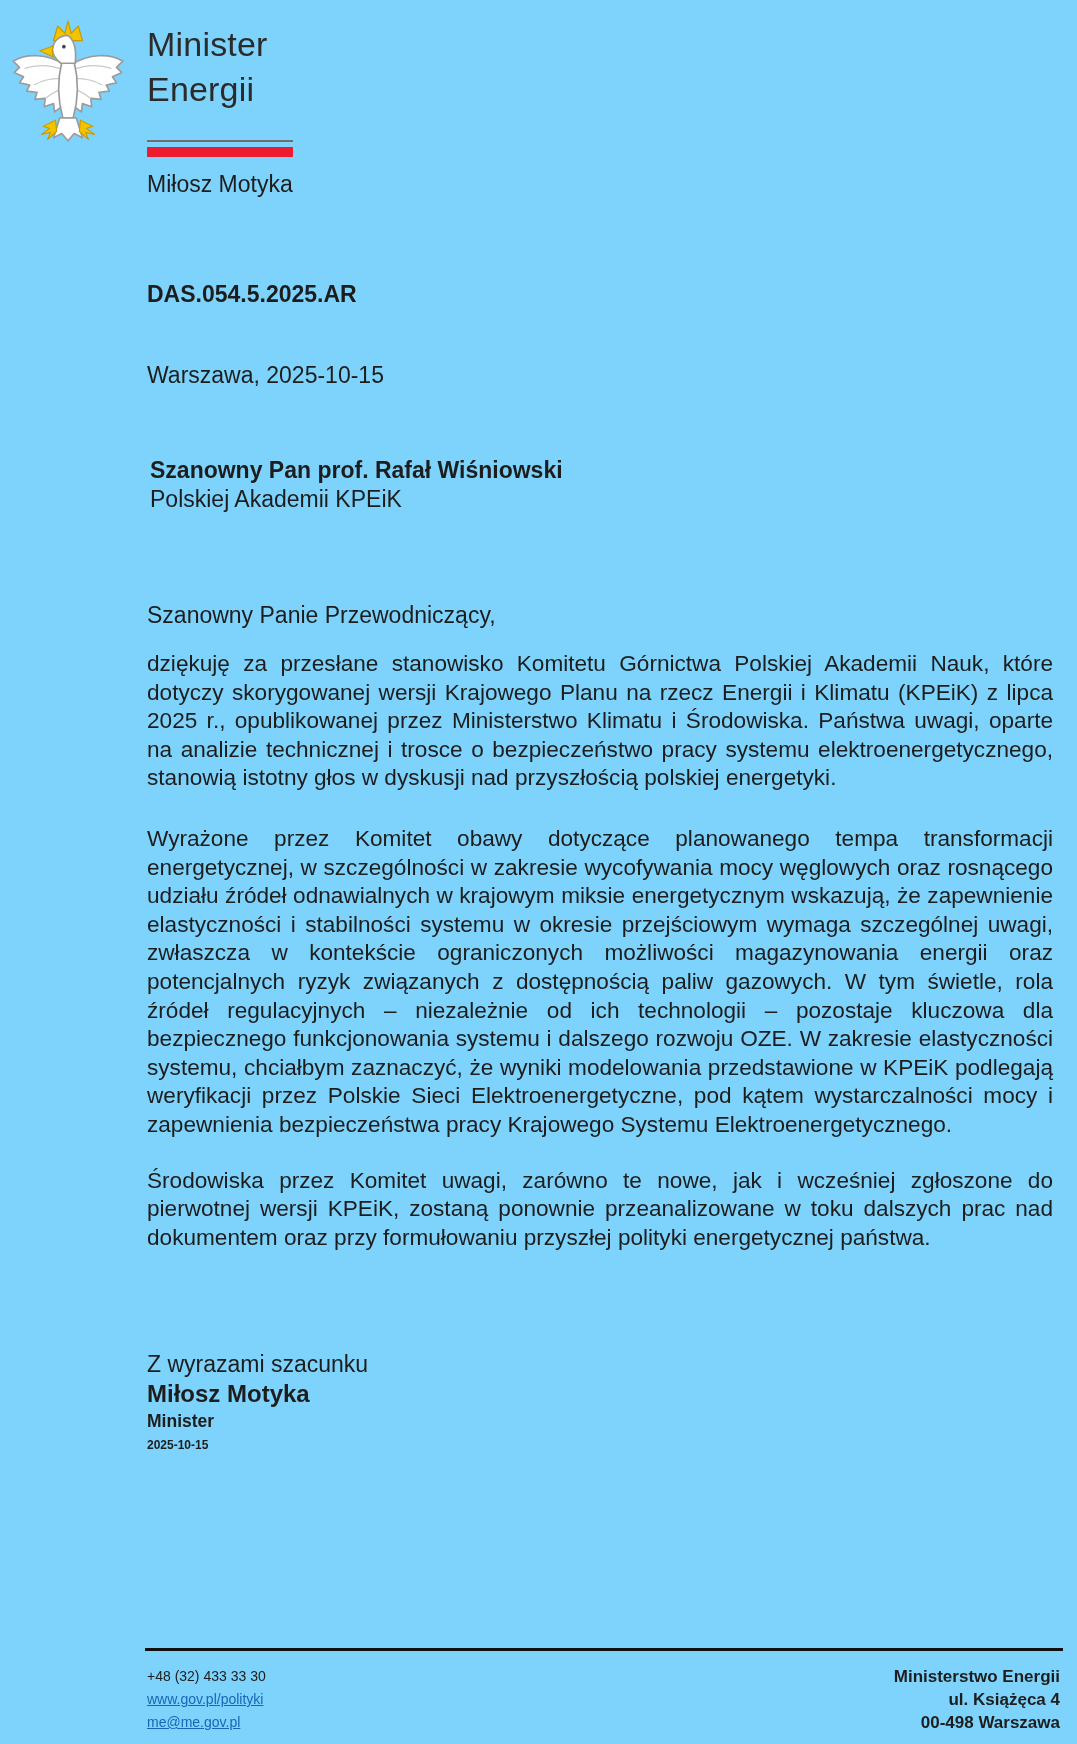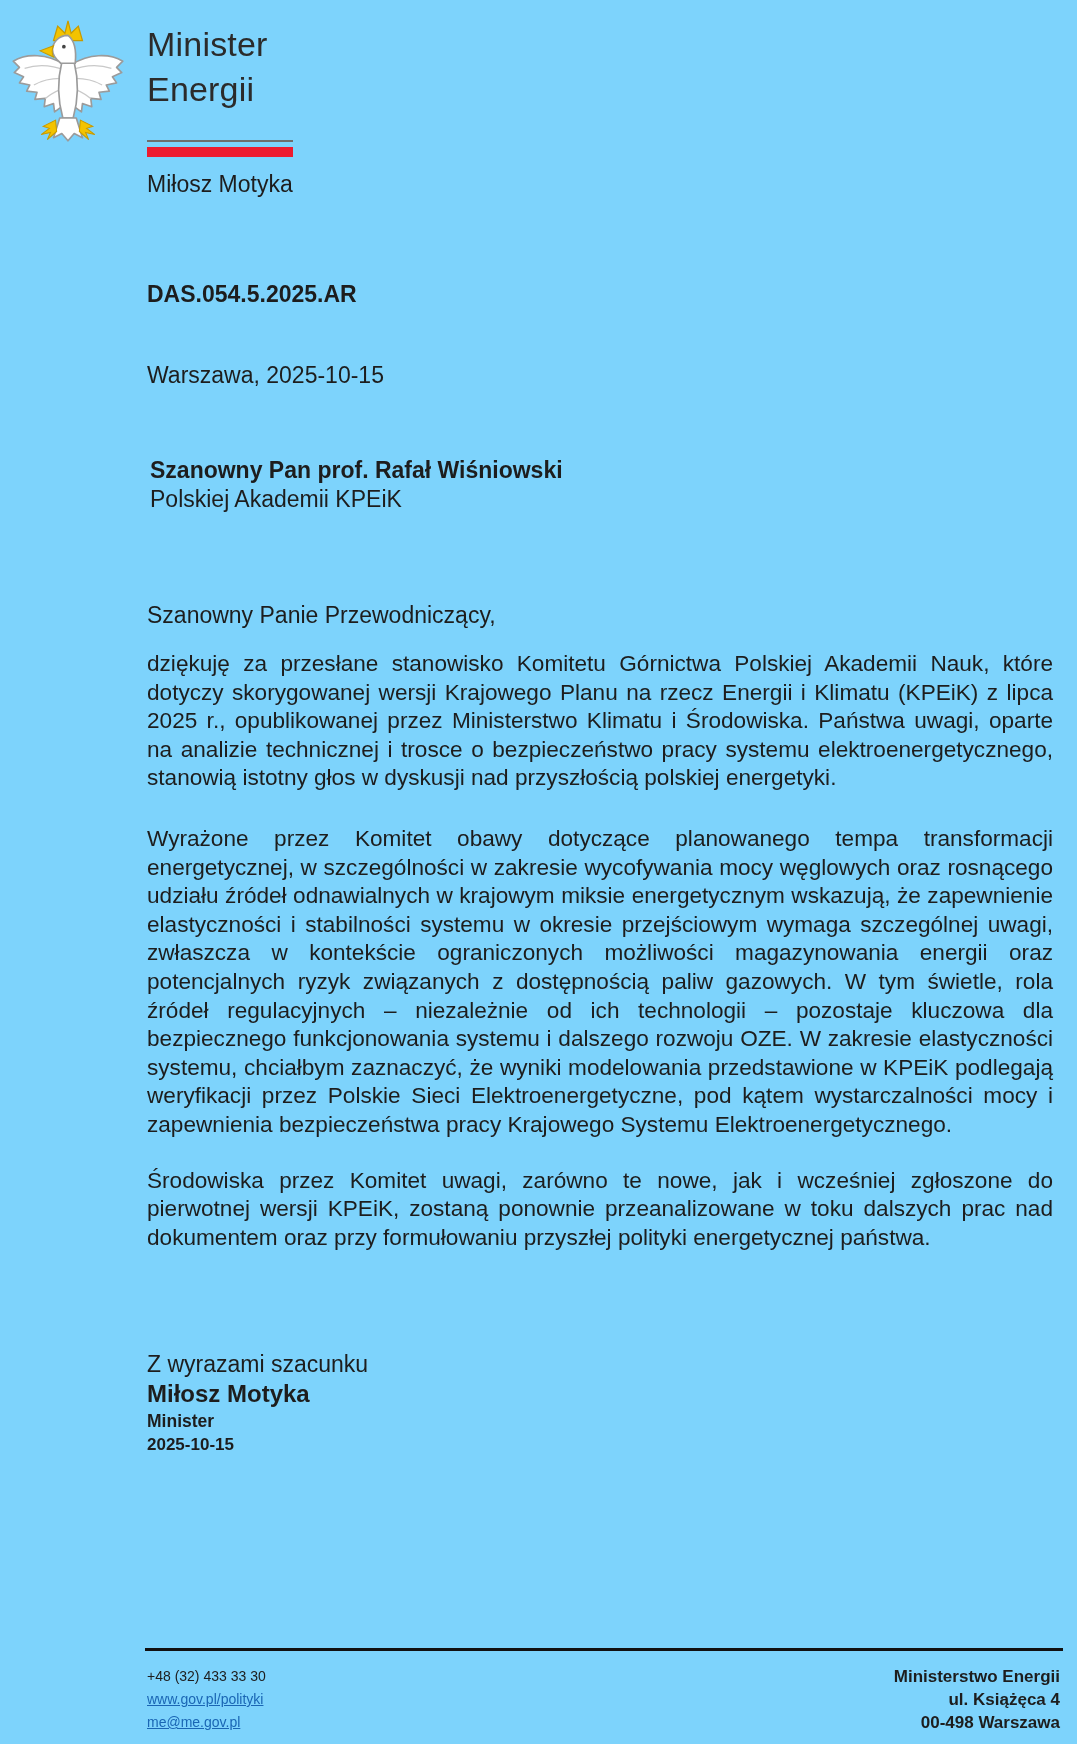--- a/index.html
+++ b/index.html
@@ -35,21 +35,21 @@
     font-size:22.6px;line-height:28.6px;text-align:justify;
   }
   .paras p{margin:0;}
   .paras p.p2{margin-top:32px;}
   .paras p.p3{margin-top:27px;}
   
   .signature{position:absolute;left:147px;top:1339px;margin-top:12px;}
   .sig-closing{font-size:23px;height:29px;}
   .sig-name{font-size:24px;font-weight:700;height:28px;}
   .sig-title{font-size:17.5px;font-weight:700;height:27px;line-height:27px;}
-  .sig-date{font-size:17px;font-weight:700;line-height:20px;}
+  .sig-date{font-size:12px;font-weight:700;line-height:20px;}
   
   .footer-rule{position:absolute;left:145px;top:1648px;width:918px;height:3px;background:#111111;}
   .footer-left{position:absolute;left:147px;top:1665px;font-size:14px;line-height:23px;}
   .footer-left .link{
     display:block;color:#1a66b4;text-decoration:underline;cursor:pointer;
   }
   .footer-right{
     position:absolute;right:17px;top:1665px;
     font-size:17px;line-height:23px;font-weight:700;text-align:right;
   }

